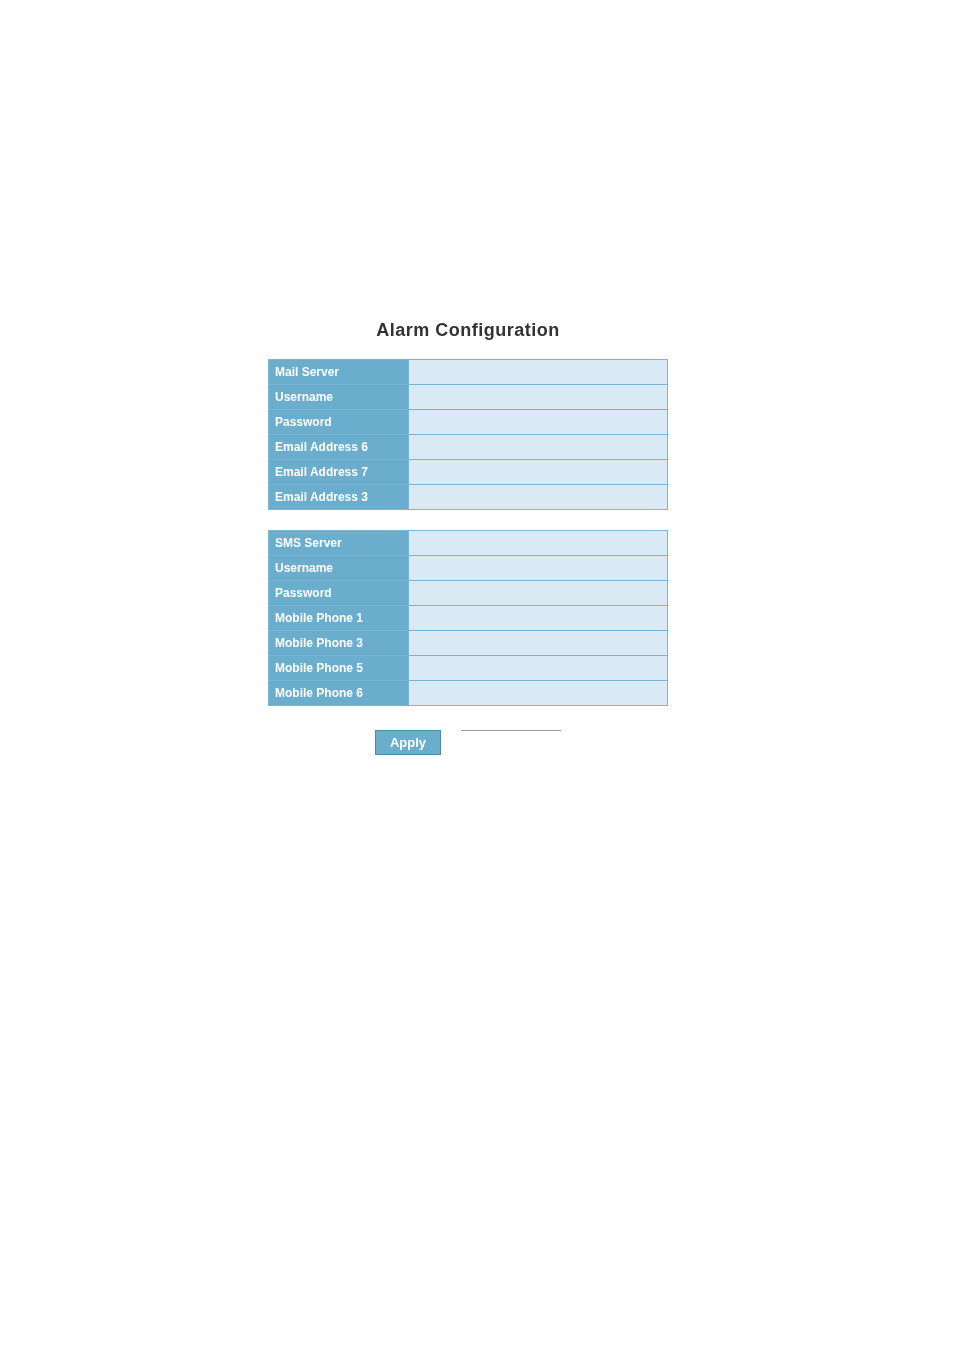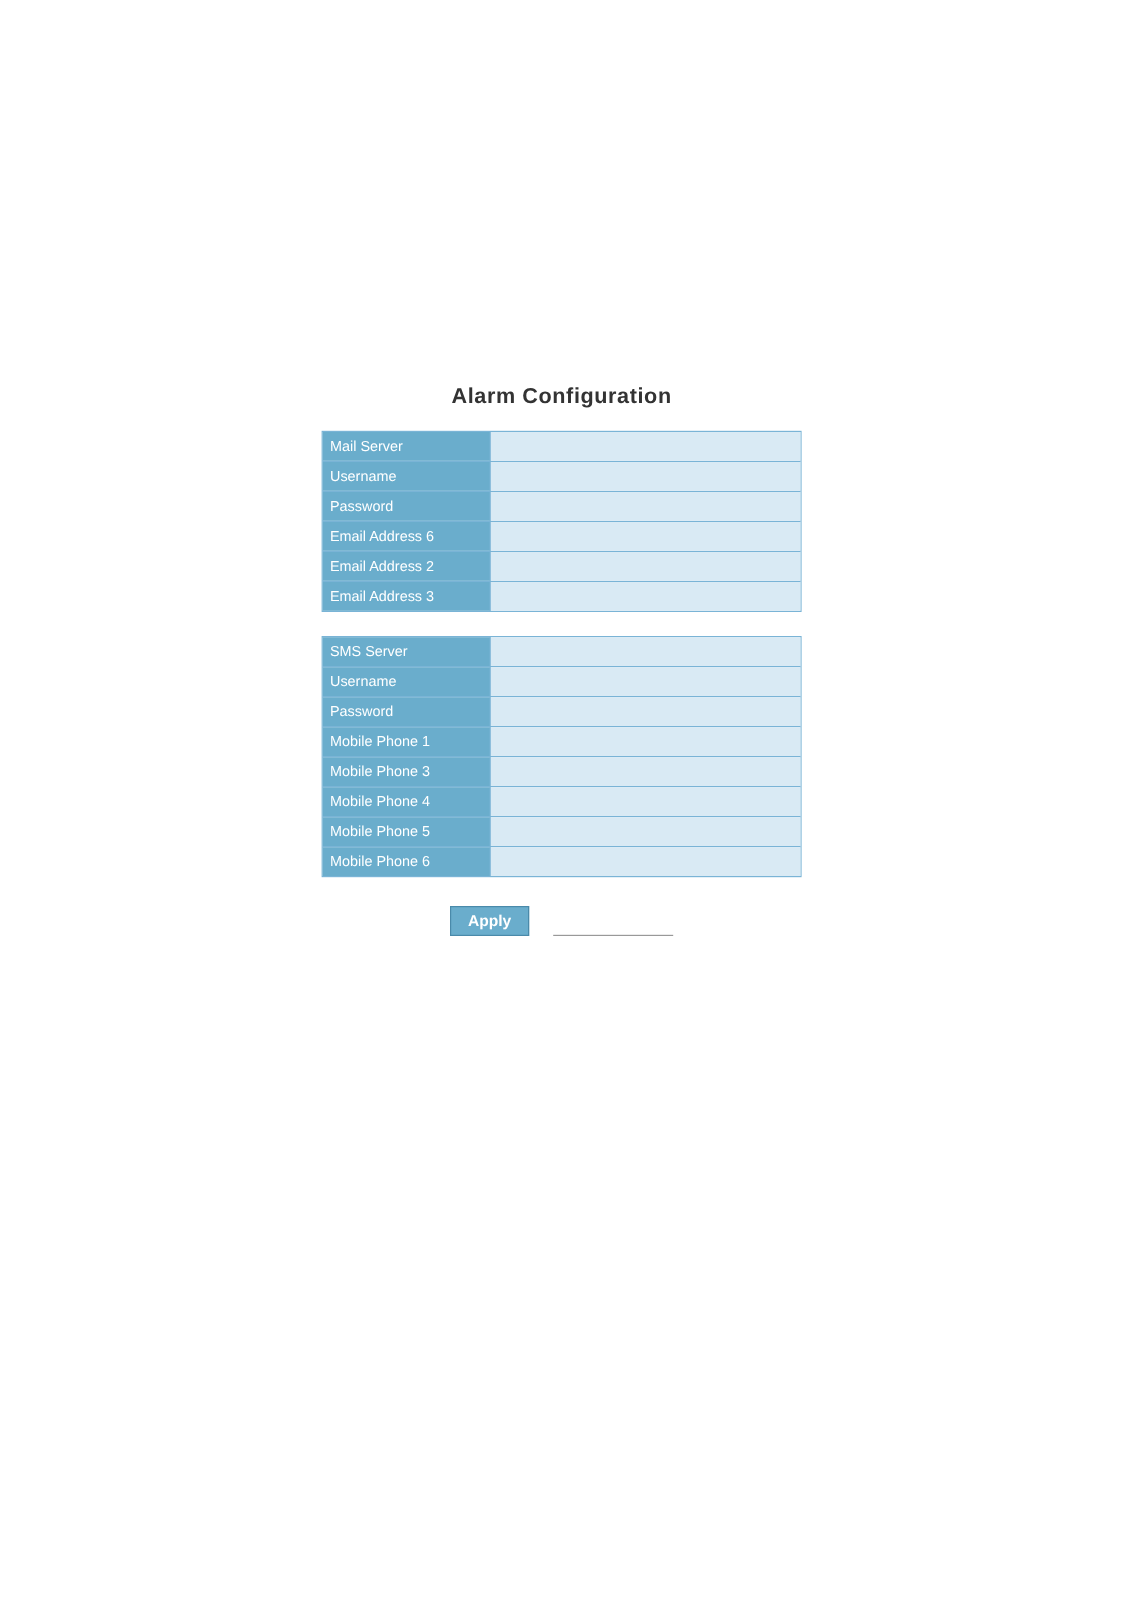--- a/index.html
+++ b/index.html
@@ -47,42 +47,42 @@
 
     .form-row:last-child {
       border-bottom: none;
     }
 
     .field-label {
       width: 140px;
       min-width: 140px;
       background-color: #6aadcc;
       color: #ffffff;
-      font-weight: normal;
+      font-weight: bold;
       font-size: 12px;
       padding: 5px 6px;
       border-right: 1px solid #7ab4d6;
       display: flex;
       align-items: center;
     }
 
     .field-input {
       flex: 1;
       background-color: #d9eaf4;
       border: none;
       padding: 3px 4px;
       font-size: 12px;
       outline: none;
       height: 24px;
     }
 
     .apply-row {
       display: flex;
       flex-direction: row;
-      align-items: flex-end;
+      align-items: flex-start;
       gap: 20px;
       margin-top: 4px;
     }
 
     .apply-button {
       background-color: #6aadcc;
       color: #ffffff;
       font-weight: bold;
       font-size: 13px;
       border: 1px solid #4a8aaa;
@@ -114,21 +114,21 @@
       </div>
       <div class="form-row">
         <div class="field-label">Password</div>
         <input type="password" class="field-input" style="">
       </div>
       <div class="form-row">
         <div class="field-label">Email Address 6</div>
         <input type="text" class="field-input" style="">
       </div>
       <div class="form-row">
-        <div class="field-label">Email Address 2</div>
+        <div class="field-label">Email Address 7</div>
         <input type="text" class="field-input" style="">
       </div>
       <div class="form-row">
         <div class="field-label">Email Address 3</div>
         <input type="text" class="field-input" style="">
       </div>
     </div>
 
   <div class="form-section" id="sms-section">
   <div class="form-row">
@@ -145,24 +145,20 @@
       </div>
       <div class="form-row">
         <div class="field-label">Mobile Phone 1</div>
         <input type="text" class="field-input" style="">
       </div>
       <div class="form-row">
         <div class="field-label">Mobile Phone 3</div>
         <input type="text" class="field-input" style="">
       </div>
       <div class="form-row">
-        <div class="field-label">Mobile Phone 4</div>
-        <input type="text" class="field-input" style="">
-      </div>
-      <div class="form-row">
         <div class="field-label">Mobile Phone 5</div>
         <input type="text" class="field-input" style="">
       </div>
       <div class="form-row">
         <div class="field-label">Mobile Phone 6</div>
         <input type="text" class="field-input" style="">
       </div>
     </div>
 
   <div class="apply-row">

